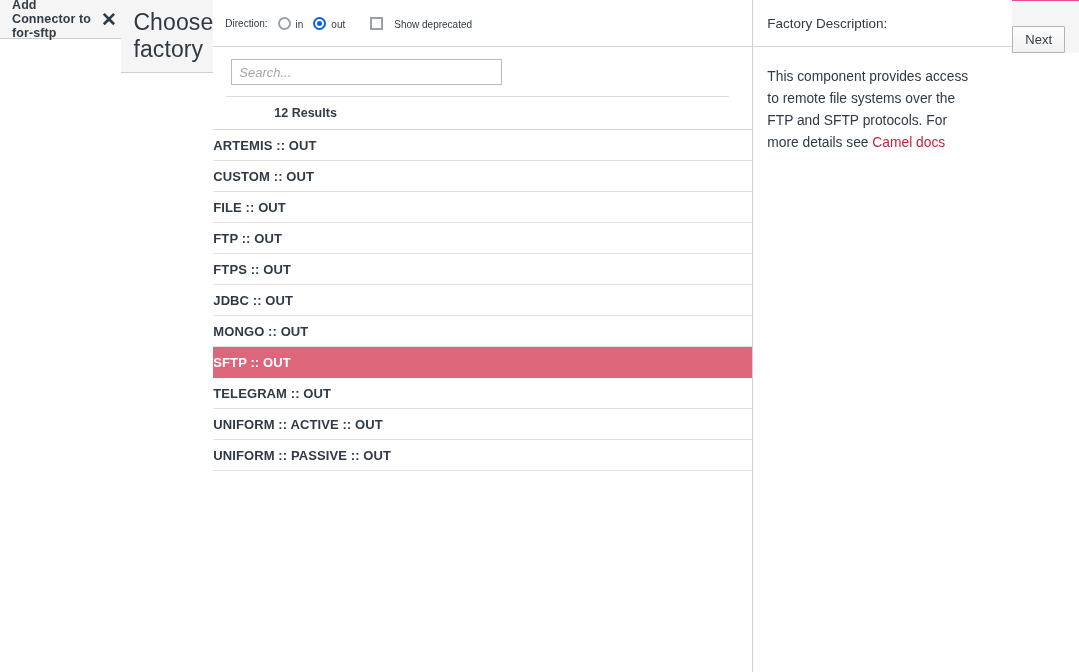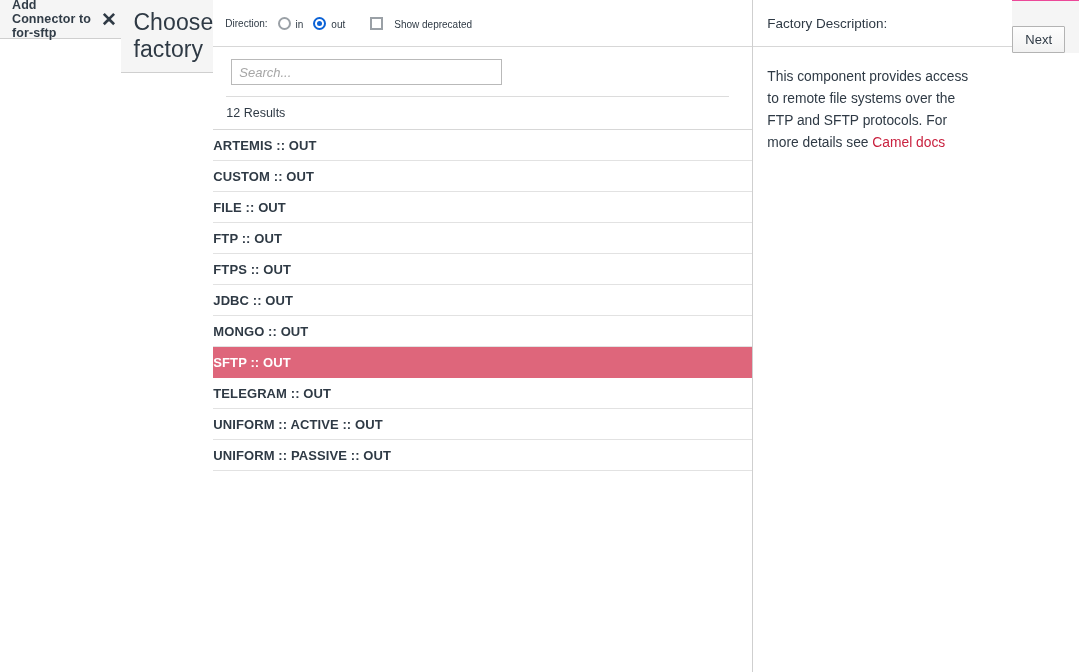--- a/index.html
+++ b/index.html
@@ -192,22 +192,23 @@
     color: #a6a6a6;
   }
   .results-sep {
     margin: 11px 23px 0 13px;
     height: 1px;
     background: #dcdcdc;
   }
   .results-count {
     padding: 9px 0 9px 13px;
     font-size: 12.5px;
-    font-weight: normal;
-    color: #2f3a45;
+    font-weight: bold;
+    color: #2f3a45;
+    margin-left: 48px;
   }
 
   
   .factory-list {
     flex: 1 1 auto;
     min-height: 0;
     overflow: hidden;
     border-top: 1px solid #d7d7d7;
     box-sizing: border-box;
   }

